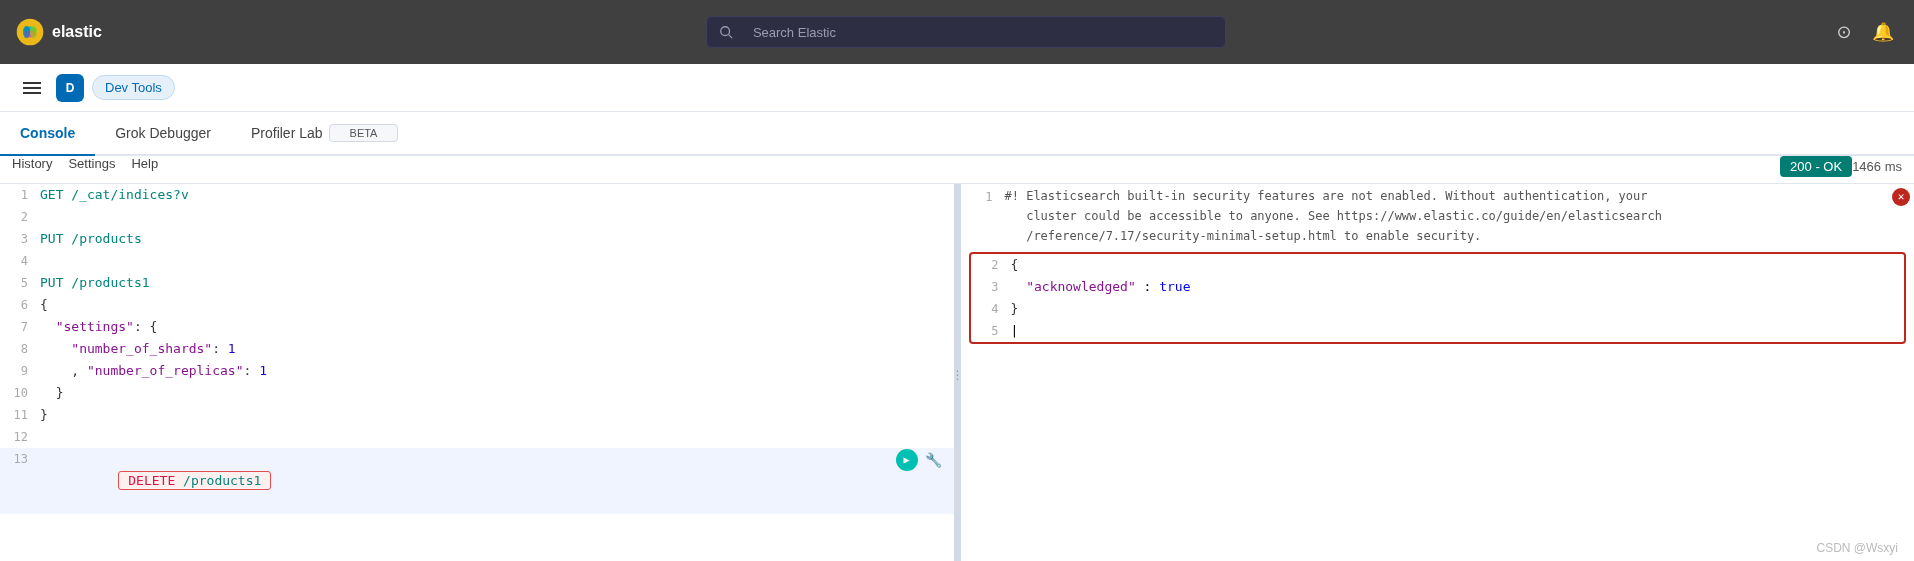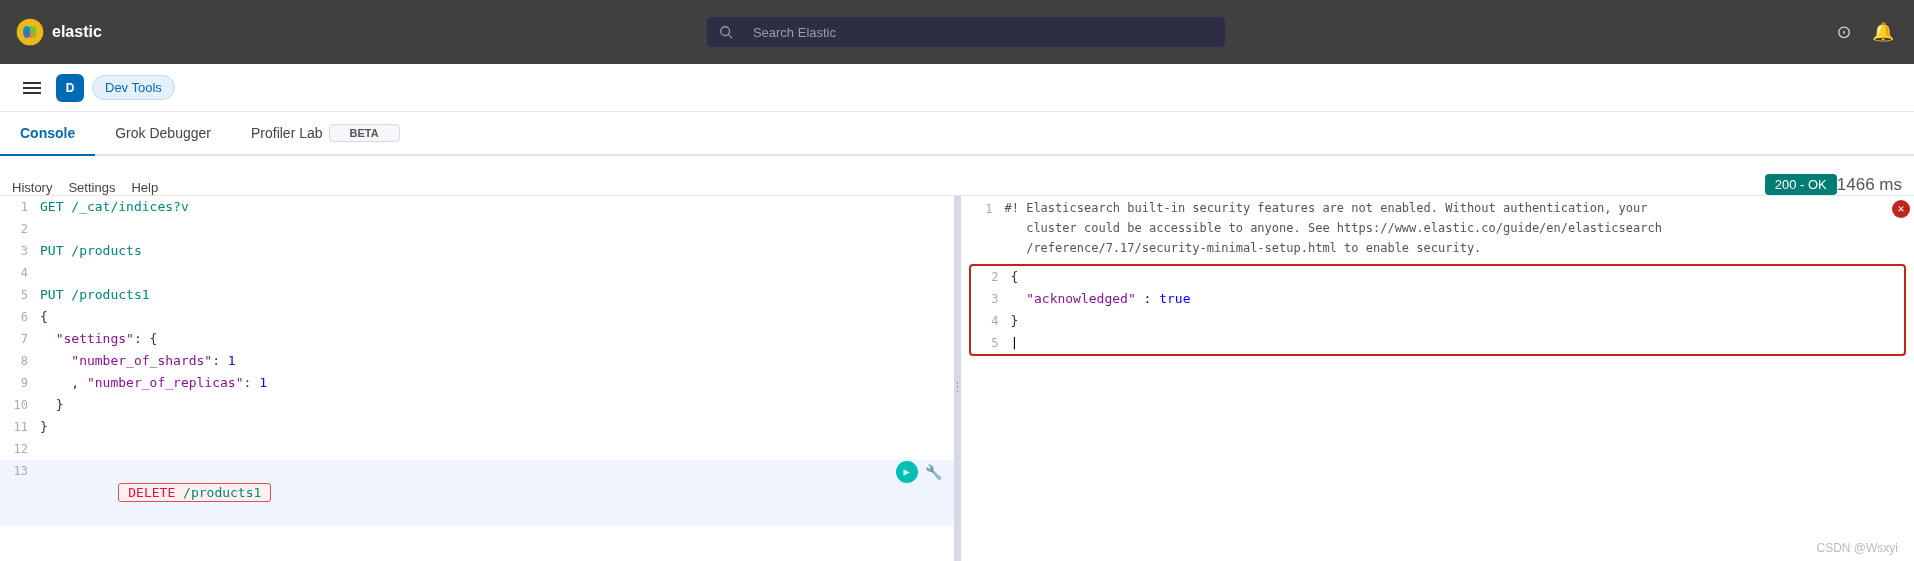--- a/index.html
+++ b/index.html
@@ -132,29 +132,28 @@
       font-weight: 700;
     }
     .beta-badge {
       background: #f5f7fa;
       border: 1px solid #d3dae6;
       border-radius: 4px;
       padding: 2px 20px;
       font-size: 11px;
       color: #555;
       margin-left: 6px;
-      font-weight: bold;
     }
 
     
     .toolbar {
       background: #fff;
-      height: 40px;
-      display: flex;
-      align-items: flex-end;
+      height: 28px;
+      display: flex;
+      align-items: flex-start;
       padding: 0 12px;
       gap: 16px;
       border-bottom: 1px solid #e0e5ee;
     }
     .toolbar-item {
       font-size: 13px;
       color: #444;
       cursor: pointer;
     }
     .toolbar-right {
@@ -164,21 +163,21 @@
     }
     .status-badge-200 {
       background: #017d73;
       color: white;
       border-radius: 4px;
       padding: 3px 10px;
       font-size: 13px;
       font-weight: 500;
     }
     .time-badge {
-      font-size: 17px;
+      font-size: 13px;
       color: #555;
     }
 
     
     .main-content {
       display: flex;
       height: calc(561px - 48px - 48px - 44px - 40px);
       background: #f5f7fa;
     }
 

